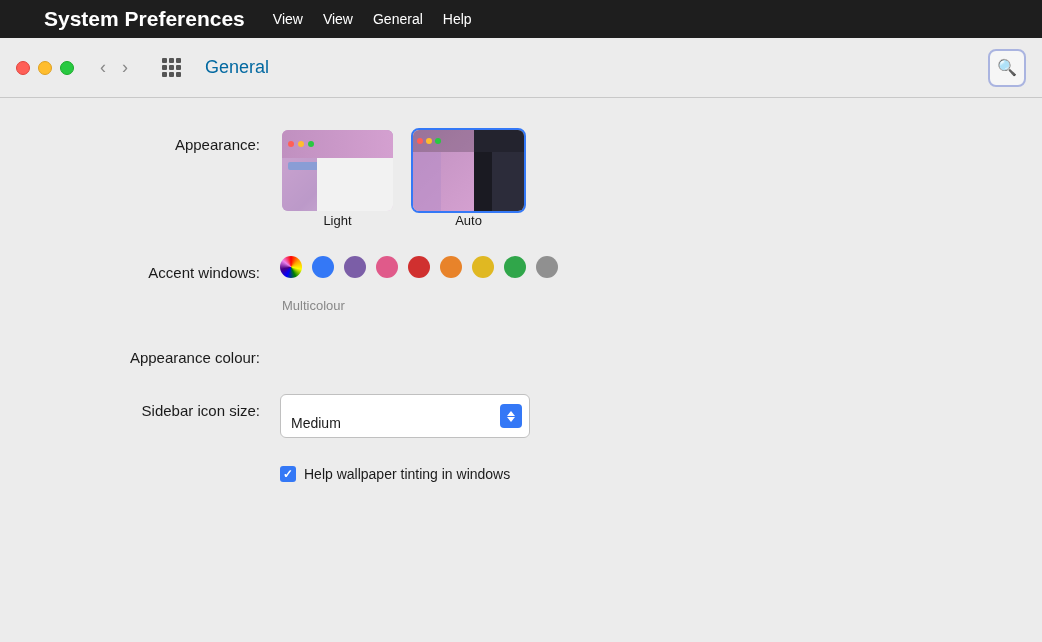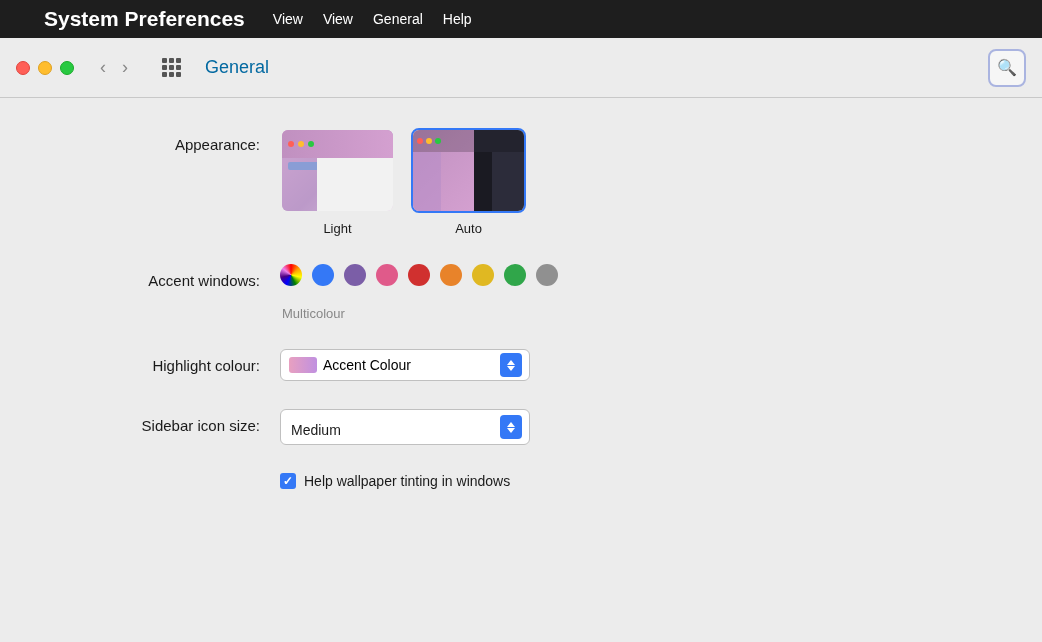--- a/index.html
+++ b/index.html
@@ -161,21 +161,20 @@
     
     .appearance-cards {
       display: flex;
       gap: 16px;
       align-items: flex-start;
     }
     .appearance-card {
       display: flex;
       flex-direction: column;
       align-items: center;
-      gap: 8px;
       cursor: pointer;
     }
     .appearance-card-img {
       width: 115px;
       height: 85px;
       border-radius: 8px;
       overflow: hidden;
       border: 2px solid transparent;
       position: relative;
     }
@@ -286,21 +285,21 @@
       font-size: 13px;
       color: #888;
       margin-left: 2px;
     }
     .select-wrapper {
       position: relative;
       display: inline-block;
     }
     .select-wrapper select {
       width: 250px;
-      padding: 12px 36px 6px 10px;
+      padding: 20px 36px 6px 10px;
       font-size: 14px;
       border: 1px solid #c0c0c0;
       border-radius: 6px;
       background: white;
       appearance: none;
       -webkit-appearance: none;
       cursor: pointer;
       color: #1a1a1a;
     }
     .select-arrows {
@@ -479,31 +478,21 @@
         <div class="accent-swatch" style="background:#e8832a;" title="Orange"></div>
         <div class="accent-swatch" style="background:#e0b822;" title="Yellow"></div>
         <div class="accent-swatch" style="background:#30a64a;" title="Green"></div>
         <div class="accent-swatch" style="background:#909090;" title="Graphite"></div>
       </div>
       <span class="accent-sublabel">Multicolour</span>
     </div>
   </div>
 
   <div class="setting-row">
-    <span class="setting-label">Highlight colour:</span>
-    <div class="select-wrapper">
-      <div class="select-with-preview">
-        <div class="highlight-preview"></div>
-        <span>Accent Colour</span>
-      </div>
-      <div class="select-arrows">
-        <div class="arrow-up"></div>
-        <div class="arrow-down"></div>
-      </div>
-    </div>
+    <span class="setting-label">Appearance colour:</span>
   </div>
 
   <div class="setting-row">
     <span class="setting-label">Sidebar icon size:</span>
     <div class="select-wrapper">
       <select>
         <option>Small</option>
         <option selected="">Medium</option>
         <option>Large</option>
       </select>

